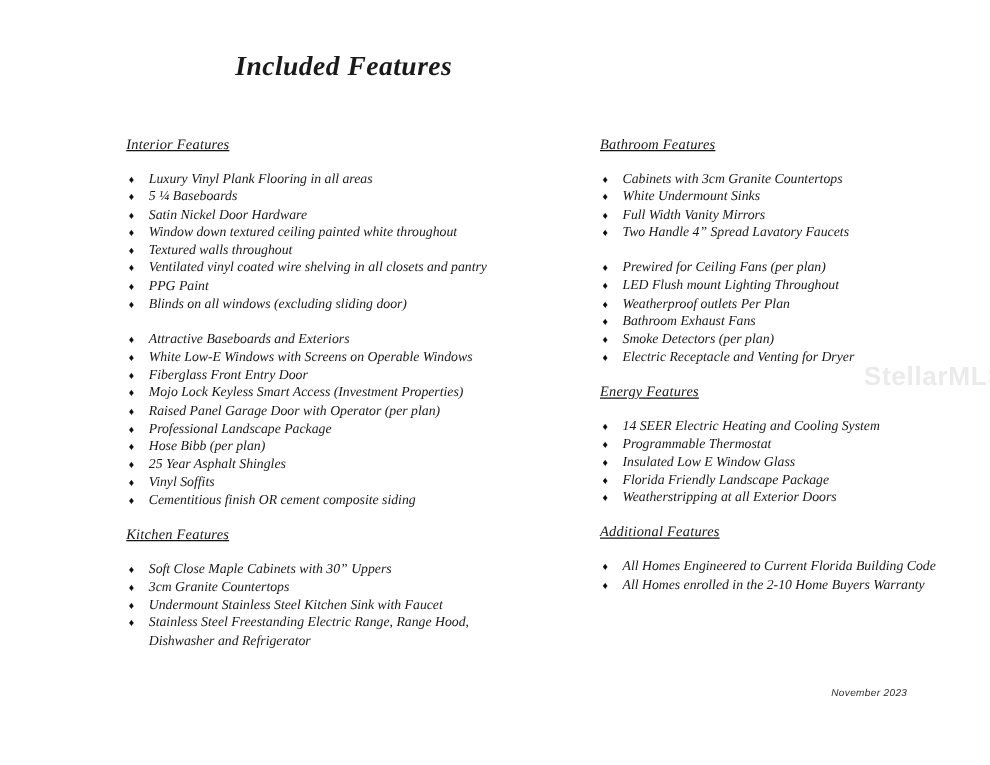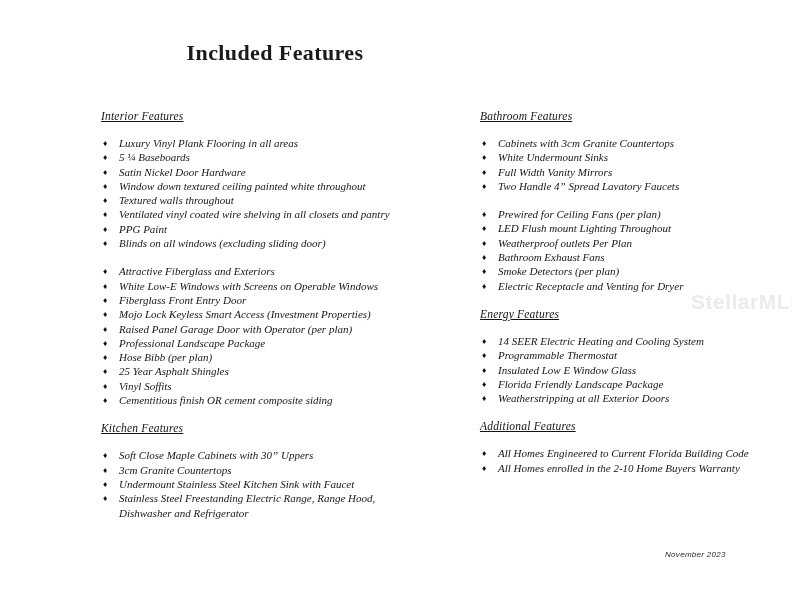--- a/index.html
+++ b/index.html
@@ -20,20 +20,21 @@
     left: 0;
     top: 40px;
     width: 550px;
     margin: 0;
     text-align: center;
     font-family: "Liberation Serif", serif;
     font-size: 22px;
     font-weight: bold;
     letter-spacing: 0.4px;
     color: #1a1a1a;
+    font-style: italic;
   }
   .column {
     position: absolute;
     top: 109px;
     margin-left: 40px;
   }
   .column.left  { left: 61px;  width: 376px; }
   .column.right { left: 440px; width: 335px; }
   .section-heading {
     font-size: 11.5px;
@@ -131,21 +132,21 @@
           <span class="item-text">PPG Paint</span>
         </li>
         <li class="feature-item">
           <span class="bullet">♦</span>
           <span class="item-text">Blinds on all windows (excluding sliding door)</span>
         </li>
       </ul>
       <ul class="feature-list">
         <li class="feature-item">
           <span class="bullet">♦</span>
-          <span class="item-text">Attractive Fiberglass and Exteriors</span>
+          <span class="item-text">Attractive Baseboards and Exteriors</span>
         </li>
         <li class="feature-item">
           <span class="bullet">♦</span>
           <span class="item-text">White Low-E Windows with Screens on Operable Windows</span>
         </li>
         <li class="feature-item">
           <span class="bullet">♦</span>
           <span class="item-text">Fiberglass Front Entry Door</span>
         </li>
         <li class="feature-item">

